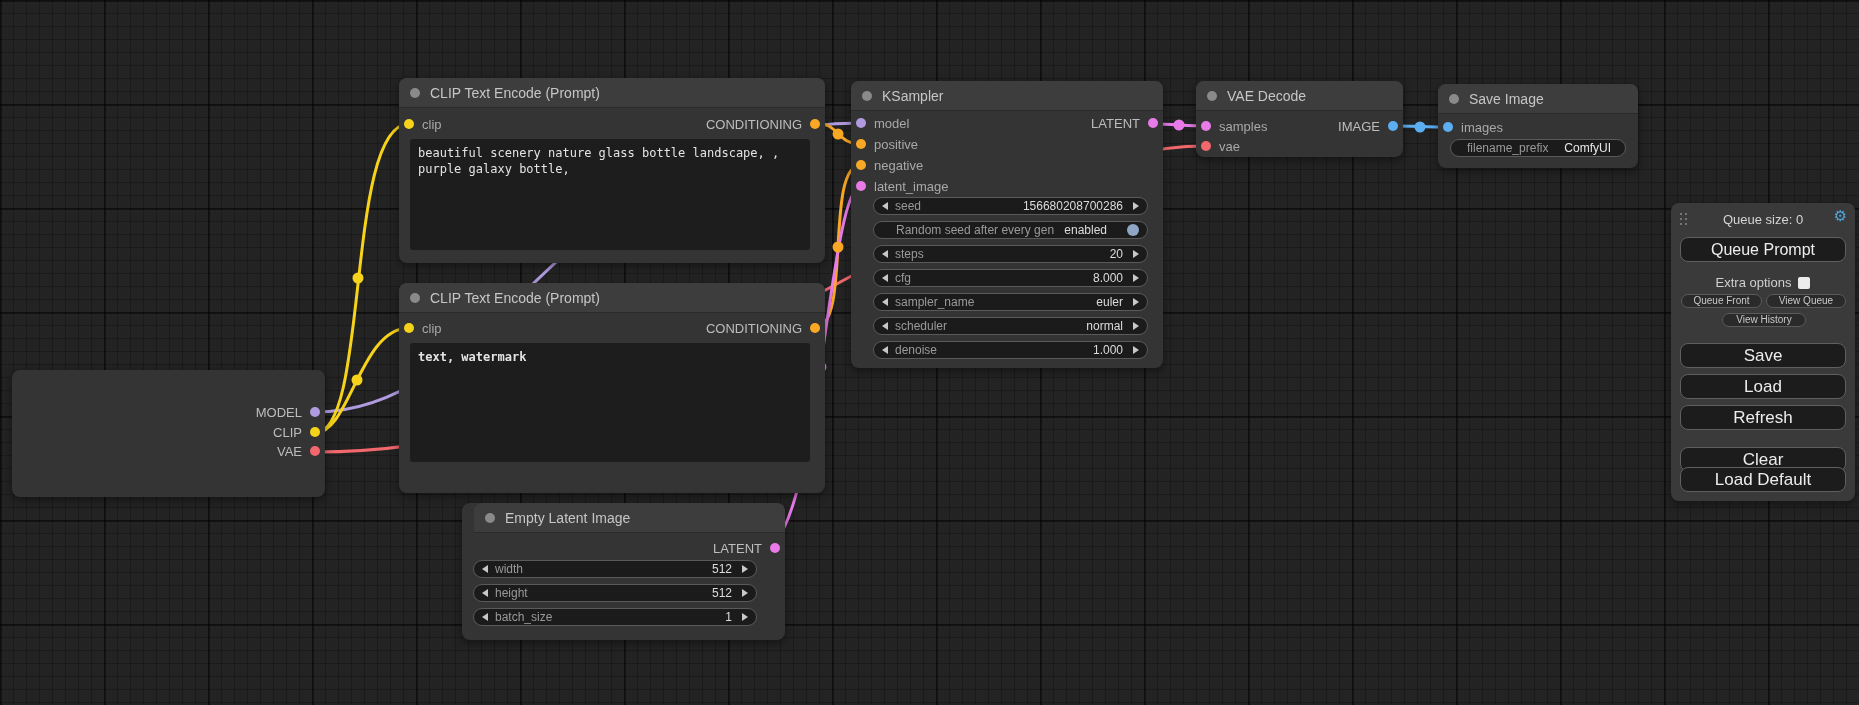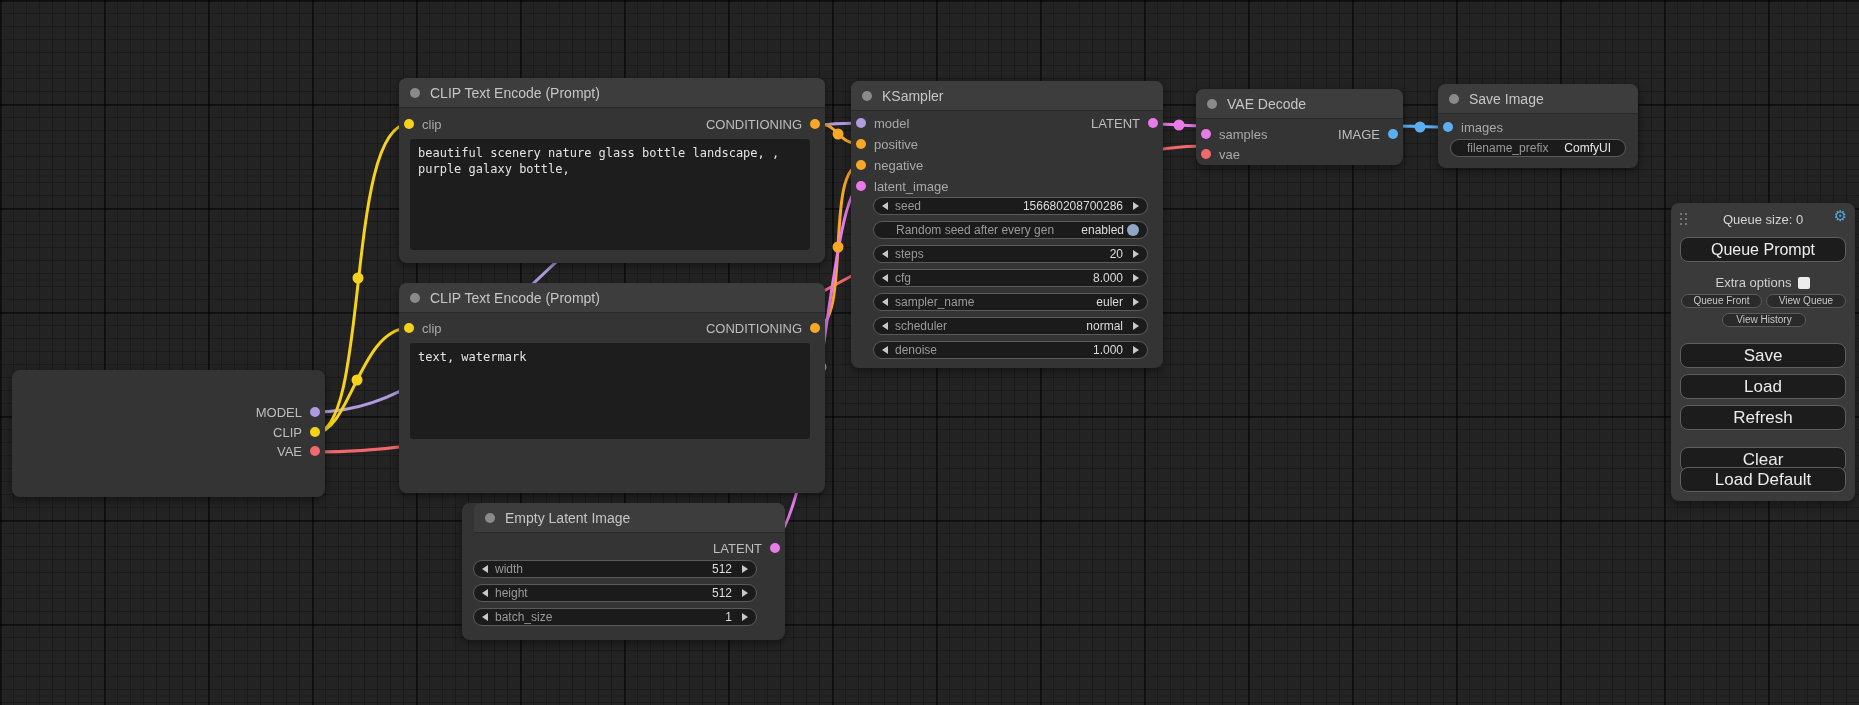--- a/index.html
+++ b/index.html
@@ -128,21 +128,21 @@
     <span>CLIP Text Encode (Prompt)</span>
   </div>
   <div class="slot in" style="top:35px">
     <span class="dot" style="background: rgb(246, 210, 27);"></span>
     <span>clip</span>
   </div>
   <div class="slot out" style="top:35px">
     <span>CONDITIONING</span>
     <span class="dot" style="background: rgb(249, 168, 37);"></span>
   </div>
-  <textarea class="prompt" style="left: 11px; top: 60px; width: 400px; height: 96px;" spellcheck="false">text, watermark</textarea>
+  <textarea class="prompt" style="left: 11px; top: 60px; width: 400px; height: 119px; font-weight: bold;" spellcheck="false">text, watermark</textarea>
 </div>
 
 <div class="node" style="left:462px;top:503px;width:311px;height:137px;padding-left:12px;">
   <div class="ntitle">
     <span class="tdot" style="background: rgb(138, 138, 138);"></span>
     <span>Empty Latent Image</span>
   </div>
   <div class="slot out" style="top:35px">
     <span>LATENT</span>
     <span class="dot" style="background: rgb(233, 123, 233);"></span>
@@ -194,21 +194,21 @@
   </div>
 
   <div class="widget" style="left:22px;top:116px;width:275px;">
     <span class="arrL"></span>
     <span class="wname">seed</span>
     <span class="wval">156680208700286</span>
     <span class="arrR"></span>
   </div>
   <div class="widget" style="left:22px;top:140px;width:275px;">
     <span class="wname" style="margin-left:14px">Random seed after every gen</span>
-    <span class="wval" style="margin-right:3px">enabled</span>
+    <span class="wval" style="margin-right:20px">enabled</span>
     <span class="toggle" style="background: rgb(143, 166, 196);"></span>
   </div>
   <div class="widget" style="left:22px;top:164px;width:275px;">
     <span class="arrL"></span>
     <span class="wname">steps</span>
     <span class="wval">20</span>
     <span class="arrR"></span>
   </div>
   <div class="widget" style="left:22px;top:188px;width:275px;">
     <span class="arrL"></span>
@@ -229,21 +229,21 @@
     <span class="arrR"></span>
   </div>
   <div class="widget" style="left:22px;top:260px;width:275px;">
     <span class="arrL"></span>
     <span class="wname">denoise</span>
     <span class="wval">1.000</span>
     <span class="arrR"></span>
   </div>
 </div>
 
-<div class="node" style="left:1196px;top:81px;width:207px;height:76px;margin-top:8px;">
+<div class="node" style="left:1196px;top:81px;width:207px;height:76px;">
   <div class="ntitle">
     <span class="tdot" style="background: rgb(138, 138, 138);"></span>
     <span>VAE Decode</span>
   </div>
   <div class="slot in" style="top:35px">
     <span class="dot" style="background: rgb(233, 123, 233);"></span>
     <span>samples</span>
   </div>
   <div class="slot out" style="top:35px">
     <span>IMAGE</span>

